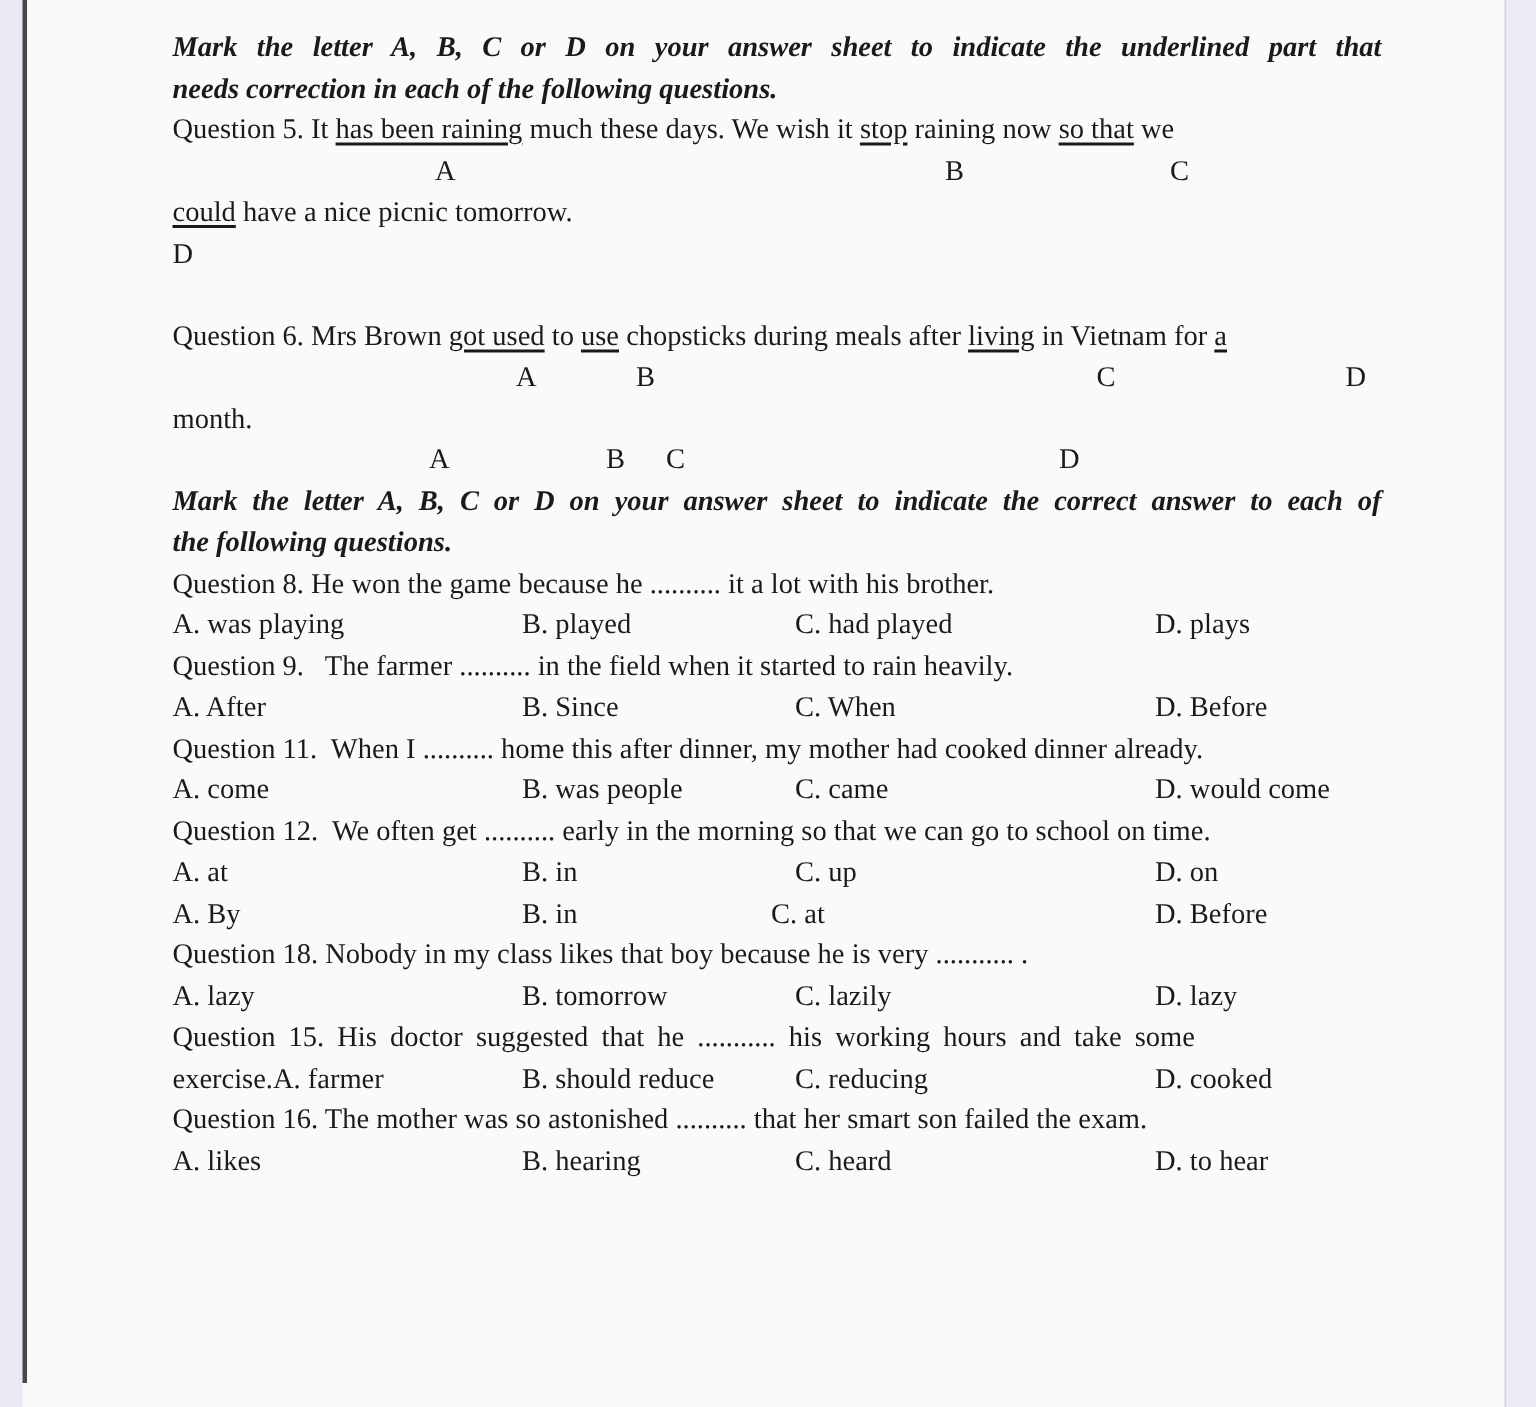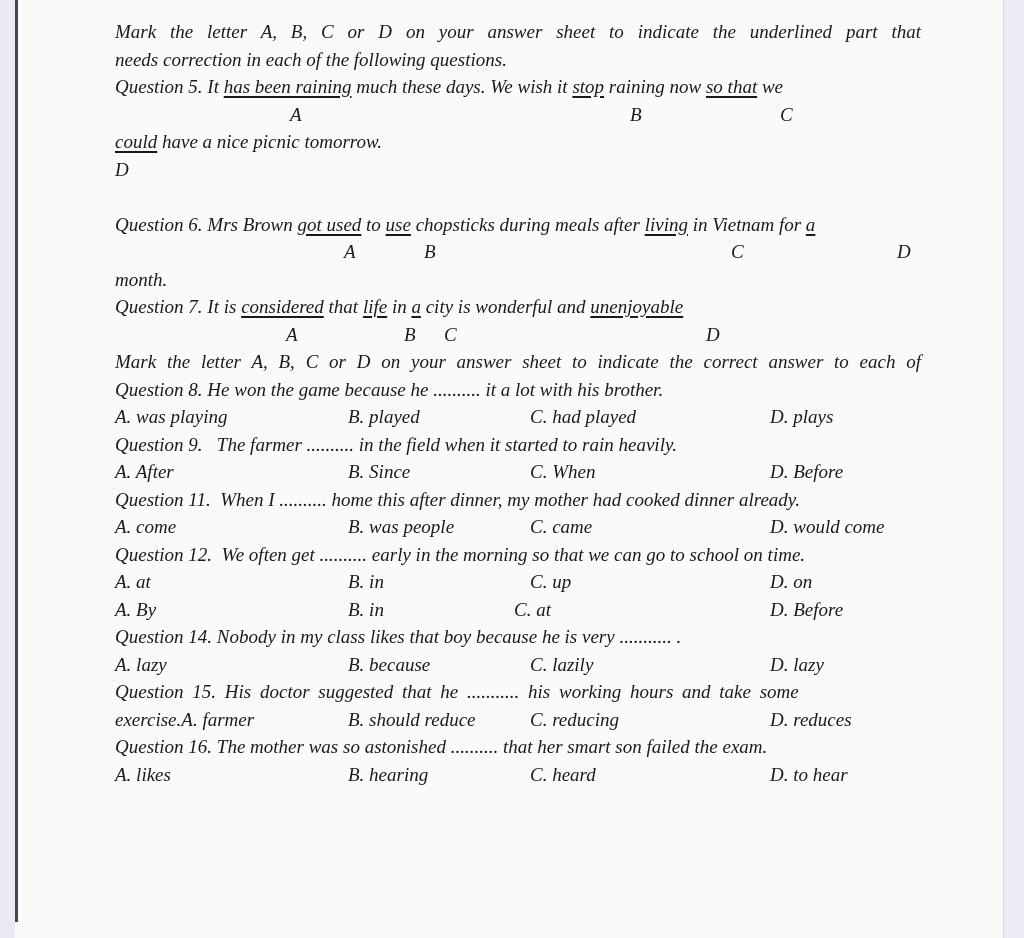--- a/index.html
+++ b/index.html
@@ -12,23 +12,23 @@
     overflow: hidden;
   }
   .left-strip  { position: absolute; left: 0; top: 0; width: 15px; height: 938px; }
   .left-line   { position: absolute; left: 15px; top: 0; width: 3px; height: 922px; }
   .right-strip { position: absolute; right: 0; top: 0; width: 20px; height: 938px; border-left: 1px solid #d8d5e3; }
 
   .content {
     position: absolute; left: 115px; top: 18px; width: 806px;
     font-size: 19px; line-height: 27.5px;
   }
-  .row { position: relative; height: 27.5px; font-style: italic; }
+  .row { position: relative; height: 27.5px; }
   .pre { white-space: pre; }
-  .heading { font-weight: normal; font-style: italic; }
+  .heading { font-weight: bold; font-style: italic; }
   .stretch { text-align: justify; text-align-last: justify; }
   .wide { word-spacing: 4px; }
   .u { text-decoration: underline; text-decoration-thickness: 1.5px; text-underline-offset: 2.5px; }
   .lbl { position: absolute; top: 0; }
   .opt { position: absolute; top: 0; white-space: pre; text-align: center; }
   .spacer { height: 27.5px; }
 </style>
 </head>
 <body style="background: rgb(250, 250, 249); color: rgb(26, 26, 28);">
 
@@ -56,29 +56,29 @@
 
   <div class="row pre"><span>Question 6. Mrs Brown </span><span class="u">got used</span><span> to </span><span class="u">use</span><span> chopsticks during meals after </span><span class="u">living</span><span> in Vietnam for </span><span class="u">a</span></div>
   <div class="row">
     <span class="lbl" style="left:229px">A</span>
     <span class="lbl" style="left:309px">B</span>
     <span class="lbl" style="left:616px">C</span>
     <span class="lbl" style="left:782px">D</span>
   </div>
   <div class="row pre"><span>month.</span></div>
 
-  <div class="row pre"><span>Question 7. It is </span><span class="u">considered</span><span> that </span><span class="u">life</span><span> in </span><span class="u">a</span><span> city is wonderful and </span><span class="u">unenjoyable</span></div>
   <div class="row">
     <span class="lbl" style="left:171px">A</span>
     <span class="lbl" style="left:289px">B</span>
     <span class="lbl" style="left:329px">C</span>
     <span class="lbl" style="left:591px">D</span>
   </div>
 
   <div class="row heading stretch">Mark the letter A, B, C or D on your answer sheet to indicate the correct answer to each of</div>
+  <div class="row heading">the following questions.</div>
 
   <div class="row pre">Question 8. He won the game because he .......... it a lot with his brother.</div>
   <div class="row">
     <span class="opt" style="left:0px">A. was playing</span>
     <span class="opt" style="left:233px">B. played</span>
     <span class="opt" style="left:415px">C. had played</span>
     <span class="opt" style="left:655px">D. plays</span>
   </div>
 
   <div class="row pre">Question 9.   The farmer .......... in the field when it started to rain heavily.</div>
@@ -106,34 +106,34 @@
     <span class="opt" style="left:655px">D. on</span>
   </div>
 
   <div class="row">
     <span class="opt" style="left:0px">A. By</span>
     <span class="opt" style="left:233px">B. in</span>
     <span class="opt" style="left:399px">C. at</span>
     <span class="opt" style="left:655px">D. Before</span>
   </div>
 
-  <div class="row pre">Question 14. Nobody in my class likes that boy because he is very ........... .</div>
+  <div class="row pre">Question 18. Nobody in my class likes that boy because he is very ........... .</div>
   <div class="row">
     <span class="opt" style="left:0px">A. lazy</span>
-    <span class="opt" style="left:233px">B. because</span>
+    <span class="opt" style="left:233px">B. tomorrow</span>
     <span class="opt" style="left:415px">C. lazily</span>
     <span class="opt" style="left:655px">D. lazy</span>
   </div>
 
   <div class="row pre wide">Question 15. His doctor suggested that he ........... his working hours and take some</div>
   <div class="row">
     <span class="opt" style="left:0px"><span>exercise.</span><span>A. farmer</span></span>
     <span class="opt" style="left:233px">B. should reduce</span>
     <span class="opt" style="left:415px">C. reducing</span>
-    <span class="opt" style="left:655px">D. reduces</span>
+    <span class="opt" style="left:655px">D. cooked</span>
   </div>
 
   <div class="row pre">Question 16. The mother was so astonished .......... that her smart son failed the exam.</div>
   <div class="row">
     <span class="opt" style="left:0px">A. likes</span>
     <span class="opt" style="left:233px">B. hearing</span>
     <span class="opt" style="left:415px">C. heard</span>
     <span class="opt" style="left:655px">D. to hear</span>
   </div>
 

